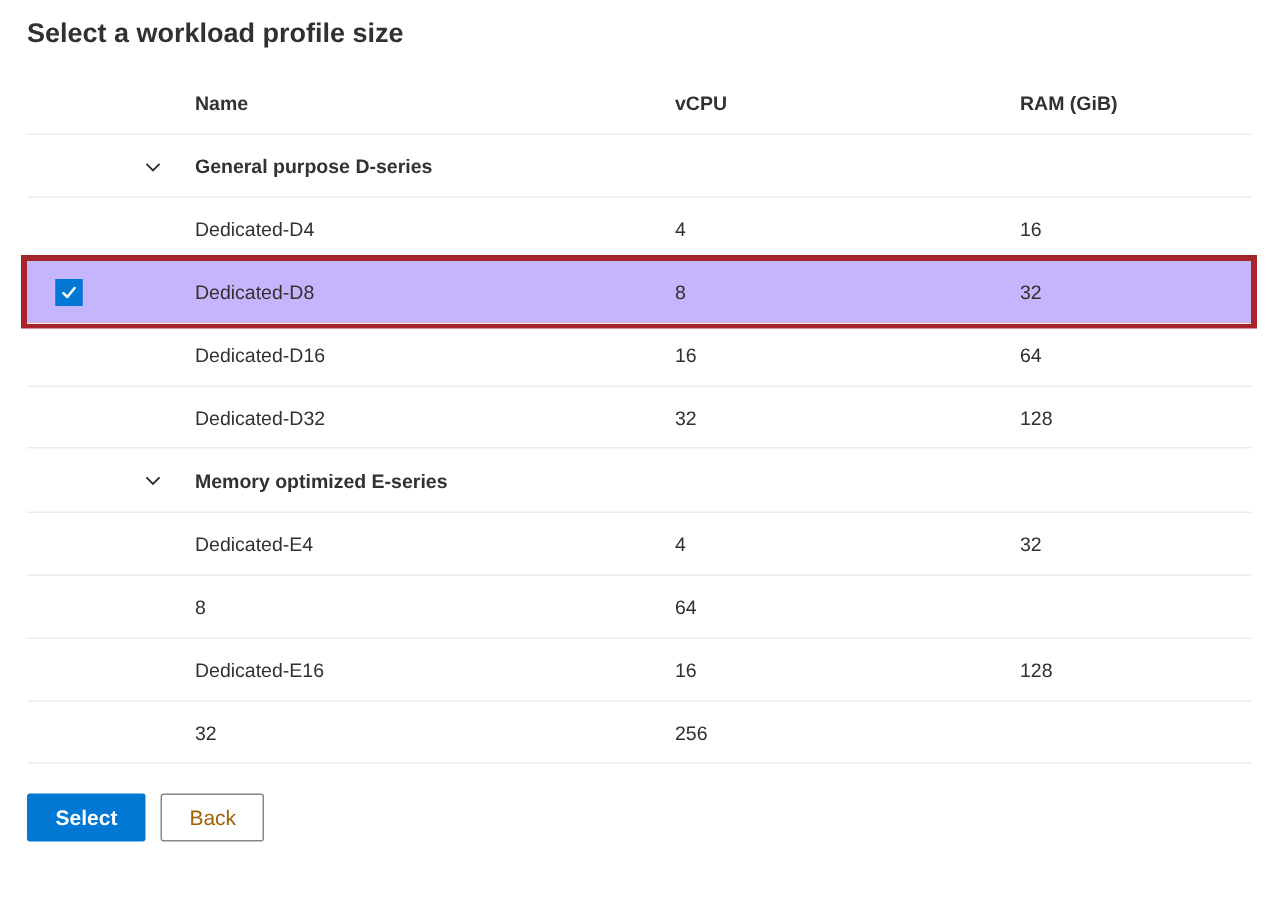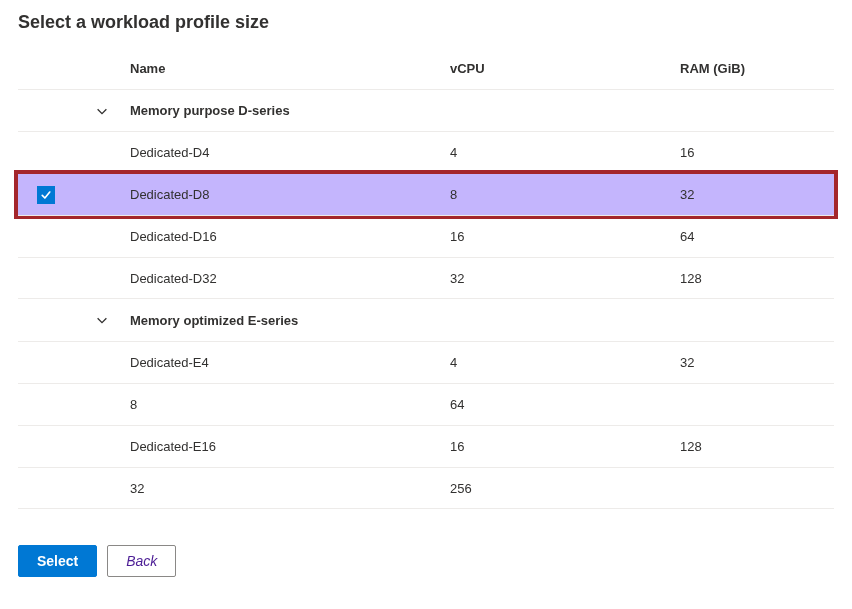--- a/index.html
+++ b/index.html
@@ -66,43 +66,42 @@
   }
   .checkbox svg { width: 12px; height: 12px; display:block; }
 
   .chevron {
     width: 14px; height: 14px;
     display:flex; align-items:center; justify-content:center;
     color: #323130;
   }
 
   .footer {
-    margin-top: 36px;
+    margin-top: 20px;
     display:flex;
     gap: 10px;
   }
   button {
     font-family: inherit;
     font-size: 14px;
     height: 32px;
     padding: 0 18px;
     border-radius: 2px;
     cursor: pointer;
   }
   .btn-primary {
     background: #0078d4;
     color: #fff;
     border: 1px solid #0078d4;
     font-weight: 600;
   }
   .btn-secondary {
     background: #fff;
-    color: #4c1d95;
+    color: #a16207;
     border: 1px solid #8a8886;
-    font-style: italic;
   }
 </style>
 </head>
 <body>
 
 <h1>Select a workload profile size</h1>
 
 <div class="grid">
 
   <div class="row header">
@@ -115,21 +114,21 @@
 
   <div class="row group">
     <div class="cell check"></div>
     <div class="cell expand">
       <span class="chevron">
         <svg viewBox="0 0 16 16" fill="none" stroke="currentColor" stroke-width="1.5">
             <polyline points="3,6 8,11 13,6"></polyline>
           </svg>
       </span>
     </div>
-    <div class="cell" style="grid-column: span 3;">Memory purpose D-series</div>
+    <div class="cell" style="grid-column: span 3;">General purpose D-series</div>
   </div>
 
   <div class="row">
     <div class="cell check">
       <div class="checkbox hidden"></div>
     </div>
     <div class="cell expand"></div>
     <div class="cell">Dedicated-D4</div>
     <div class="cell">4</div>
     <div class="cell">16</div>

